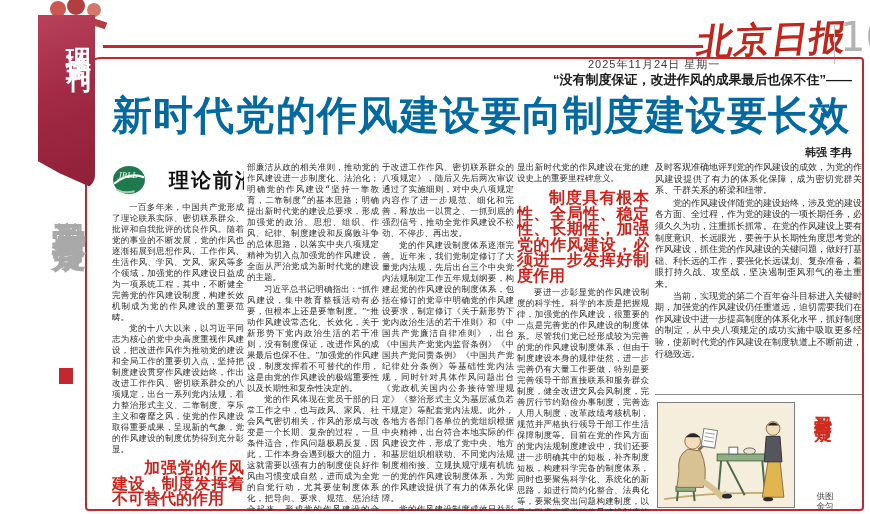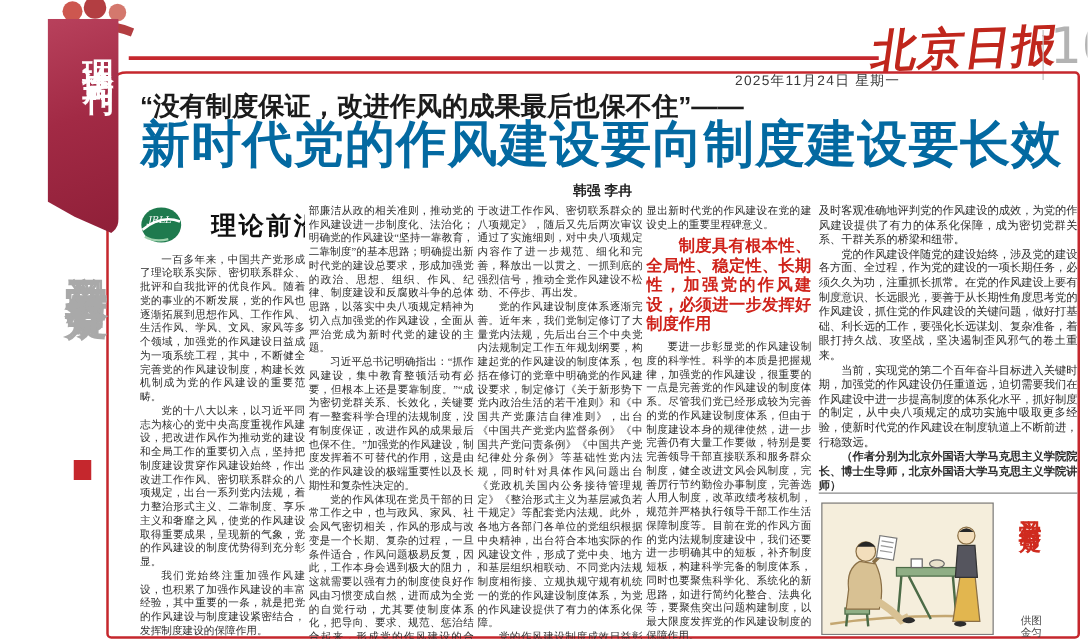--- a/index.html
+++ b/index.html
@@ -24,34 +24,34 @@
   .ribbon-text{writing-mode:vertical-rl;color:#fff;font-family:"DejaVu Serif",serif;
                font-weight:bold;font-size:25px;letter-spacing:7px;margin:12px auto 0 auto;
                display:block;text-align:center;width:100%;}
   .section-vert{position:absolute;left:46px;top:196px;writing-mode:vertical-rl;
                 font-family:"DejaVu Serif",serif;font-weight:bold;font-size:33px;
                 letter-spacing:4px;color:#e9e9e9;-webkit-text-stroke:1.2px #a9a9a9;z-index:1;}
   .red-seal{position:absolute;left:59px;top:368px;width:14px;height:16px;background:#c5272d;}
   
   .frame{position:absolute;left:85px;top:57px;width:779px;height:454px;
          border:2px solid #c5272d;border-radius:16px 4px 4px 4px;box-sizing:border-box;}
-  .kicker{position:absolute;top:71px;left:112px;width:740px;text-align:left;
-          font-size:21px;font-weight:bold;color:#1b1b1b;}
+  .kicker{position:absolute;top:71px;left:112px;width:740px;text-align:right;
+          font-size:13px;font-weight:bold;color:#1b1b1b;}
   .headline{position:absolute;top:88px;left:98px;width:766px;text-align:center;
             font-size:40px;font-weight:900;color:#0369a1;letter-spacing:1px;
             font-family:"DejaVu Sans",sans-serif;white-space:nowrap;}
-  .byline{position:absolute;top:145px;left:112px;width:740px;text-align:center;
+  .byline{position:absolute;top:145px;left:112px;width:740px;text-align:right;
           font-size:11px;font-weight:bold;color:#222;}
   
   .col{position:absolute;top:163px;height:348px;overflow:hidden;text-align:justify;
        color:#2d2d2d;font-family:"Liberation Serif",serif;}
   .col p{margin:0;text-indent:2em;font-size:8.5px;line-height:11px;}
-  .col p.cont{text-indent:0;}
+  .col p.cont{text-indent:0;font-family:Liberation Mono, monospace;}
   .col p.author{font-weight:bold;}
-  .col h3{margin:5px 0 4px;text-indent:2em;font-size:13px;line-height:15.5px;
+  .col h3{margin:5px 0 4px;text-indent:2em;font-size:16px;line-height:15.5px;
           color:#cf221a;font-weight:bold;font-family:"DejaVu Sans",sans-serif;}
   #col0{left:112px;width:132px;}
   #col1{left:247px;width:132px;}
   #col2{left:382px;width:132px;}
   #col3{left:517px;width:132px;}
   #col4{left:655px;width:207px;height:230px;}
   #col4 p{font-size:9px;line-height:11.6px;}
   
   .series{display:flex;align-items:center;gap:23px;margin:2px 0 7px 0;}
   .series svg{width:34px;height:30px;flex:0 0 auto;}
@@ -99,43 +99,43 @@
     <svg viewBox="0 0 36 32">
       <ellipse cx="18" cy="16" rx="17" ry="15" fill="#1e7a4e"></ellipse>
       <path d="M2 20 Q18 7 34 13" stroke="#ffffff" fill="none" stroke-width="2.2"></path>
       <path d="M4 26 Q13 31 24 28" stroke="#9fd3ae" stroke-width="2" fill="none"></path>
       <text x="7" y="14" font-size="8" fill="#ffffff" font-style="italic" font-family="DejaVu Serif, serif">JBLL</text>
     </svg>
     <span class="series-title">理论前沿</span>
   </div>
 <p>一百多年来，中国共产党形成了理论联系实际、密切联系群众、批评和自我批评的优良作风。随着党的事业的不断发展，党的作风也逐渐拓展到思想作风、工作作风、生活作风、学风、文风、家风等多个领域，加强党的作风建设日益成为一项系统工程，其中，不断健全完善党的作风建设制度，构建长效机制成为党的作风建设的重要范畴。</p>
     <p>党的十八大以来，以习近平同志为核心的党中央高度重视作风建设，把改进作风作为推动党的建设和全局工作的重要切入点，坚持把制度建设贯穿作风建设始终，作出改进工作作风、密切联系群众的八项规定，出台一系列党内法规，着力整治形式主义、二靠制度、享乐主义和奢靡之风，使党的作风建设取得重要成果，呈现新的气象，党的作风建设的制度优势得到充分彰显。</p>
+    <h3>加强党的作风建设，制度发挥着不可替代的作用</h3>
     <p>我们党始终注重加强作风建设，也积累了加强作风建设的丰富经验，其中重要的一条，就是把党的作风建设与制度建设紧密结合，发挥制度建设的保障作用。</p>
   </div>
 <div class="col" id="col1">
     <p class="cont">部廉洁从政的相关准则，推动党的作风建设进一步制度化、法治化；明确党的作风建设“坚持一靠教育，二靠制度”的基本思路；明确提出新时代党的建设总要求，形成加强党的政治、思想、组织、作风、纪律、制度建设和反腐败斗争的总体思路，以落实中央八项规定精神为切入点加强党的作风建设，全面从严治党成为新时代党的建设的主题。</p>
-    <p>习近平总书记明确指出：“抓作风建设，集中教育整顿活动有必要，但根本上还是要靠制度。”“成为密切党群关系、长效化，关键要有一整套科学合理的法规制度，没有制度保证，改进作风的成果最后也保不住。”加强党的作风建设，制度发挥着不可替代的作用，这是由党的作风建设的极端重要性以及长期性和复杂性决定的。</p>
+    <p>习近平总书记明确指出：“抓作风建设，集中教育整顿活动有必要，但根本上还是要靠制度。”“推动作风建设常态化、长效化，关于新形势下党内政治生活的若干准则，没有制度保证，改进作风的成果最后也保不住。”加强党的作风建设，制度发挥着不可替代的作用，这是由党的作风建设的极端重要性以及长期性和复杂性决定的。</p>
     <p>党的作风体现在党员干部的日常工作之中，也与政风、家风、社会风气密切相关，作风的形成与改变是一个长期、复杂的过程，一旦条件适合，作风问题极易反复，因此，工作本身会遇到极大的阻力，这就需要以强有力的制度使良好作风由习惯变成自然，进而成为全党的自觉行动，尤其要使制度体系化，把导向、要求、规范、惩治结合起来，形成党的作风建设的合力，构建起长效机制。</p>
   </div>
 <div class="col" id="col2">
     <p class="cont">于改进工作作风、密切联系群众的八项规定》，随后又先后两次审议通过了实施细则，对中央八项规定内容作了进一步规范、细化和完善，释放出一以贯之、一抓到底的强烈信号，推动全党作风建设不松劲、不停步、再出发。</p>
     <p>党的作风建设制度体系逐渐完善。近年来，我们党制定修订了大量党内法规，先后出台三个中央党内法规制定工作五年规划纲要，构建起党的作风建设的制度体系，包括在修订的党章中明确党的作风建设要求，制定修订《关于新形势下党内政治生活的若干准则》和《中国共产党廉洁自律准则》，出台《中国共产党党内监督条例》《中国共产党问责条例》《中国共产党纪律处分条例》等基础性党内法规，同时针对具体作风问题出台《党政机关国内公务接待管理规定》《整治形式主义为基层减负若干规定》等配套党内法规。此外，各地方各部门各单位的党组织根据中央精神，出台符合本地实际的作风建设文件，形成了党中央、地方和基层组织相联动、不同党内法规制度相衔接、立规执规守规有机统一的党的作风建设制度体系，为党的作风建设提供了有力的体系化保障。</p>
     <p>党的作风建设制度成效日益彰显。党的十八大以来，以习近平同志为核心的党中央直面重大风险考验和党内存在的突出问题，从制定和落实中央八项规定开题，通过深入实施中央八项规定精神，推动各项决策部署落实，刹住了一些长期没有刹住的歪风，纠治了一些多年未除的顽瘴痼疾，反腐败斗争“压倒性态势已经形成”。国家统计局问卷调查结果显示，党的十八大以来，人民群众对党风廉政建设和反腐败工作的满意度逐年走高，极大地增强了人民群众对党中央的信心、信任和信赖，彰</p>
   </div>
 <div class="col" id="col3">
     <p class="cont">显出新时代党的作风建设在党的建设史上的重要里程碑意义。</p>
     <h3>制度具有根本性、全局性、稳定性、长期性，加强党的作风建设，必须进一步发挥好制度作用</h3>
     <p>要进一步彰显党的作风建设制度的科学性。科学的本质是把握规律，加强党的作风建设，很重要的一点是完善党的作风建设的制度体系。尽管我们党已经形成较为完善的党的作风建设制度体系，但由于制度建设本身的规律使然，进一步完善仍有大量工作要做，特别是要完善领导干部直接联系和服务群众制度，健全改进文风会风制度，完善厉行节约勤俭办事制度，完善选人用人制度，改革政绩考核机制，规范并严格执行领导干部工作生活保障制度等。目前在党的作风方面的党内法规制度建设中，我们还要进一步明确其中的短板，补齐制度短板，构建科学完备的制度体系，同时也要聚焦科学化、系统化的新思路，如进行简约化整合、法典化等，要聚焦突出问题构建制度，以最大限度发挥党的作风建设制度的保障作用。</p>
     <p>要进一步突出党的作风建设制度的实效性。徒法不足以自行，健全完善党的作风建设的制度体系，要以实施成效为导向。这种成效既要充分考虑具体的党的作风建设的制度目标能否得以实现，与此相关的党的作风是否得到扭转，更要考虑人民群众对党的作风建设是否满意。聚焦形式主义、官僚主义等不正之风，通过建章立制，树立鲜明的导向，明确达到的目标，制定科学的规范，提供有效的保障，特别是要树立鲜明的群众导向，让人民群众</p>
   </div>
 <div class="col" id="col4">
     <p class="cont">及时客观准确地评判党的作风建设的成效，为党的作风建设提供了有力的体系化保障，成为密切党群关系、干群关系的桥梁和纽带。</p>
     <p>党的作风建设伴随党的建设始终，涉及党的建设各方面、全过程，作为党的建设的一项长期任务，必须久久为功，注重抓长抓常。在党的作风建设上要有制度意识、长远眼光，要善于从长期性角度思考党的作风建设，抓住党的作风建设的关键问题，做好打基础、利长远的工作，要强化长远谋划、复杂准备，着眼打持久战、攻坚战，坚决遏制歪风邪气的卷土重来。</p>
     <p>当前，实现党的第二个百年奋斗目标进入关键时期，加强党的作风建设仍任重道远，迫切需要我们在作风建设中进一步提高制度的体系化水平，抓好制度的制定，从中央八项规定的成功实施中吸取更多经验，使新时代党的作风建设在制度轨道上不断前进，行稳致远。</p>
-    <p class="author">（作者分别为北京外国语大学马克思主义学院院长、博士生导师，北京外国语大学马克思主义学院讲师）</p>
   </div>
 
 <div class="illus">
   <div class="pic">
     <svg viewBox="0 0 138 106" width="136" height="104">
       <rect x="0" y="0" width="138" height="106" fill="#f5eedc"></rect>
       <path d="M6 98 Q60 90 126 92" stroke="#c4a771" stroke-width="2" fill="none"></path>
 
       <rect x="60" y="52" width="52" height="7" fill="#8fae85" stroke="#4c6b47"></rect>
       <path d="M64 59 L61 94 M106 59 L109 94 M70 59 L88 94" stroke="#4c6b47" stroke-width="2" fill="none"></path>

